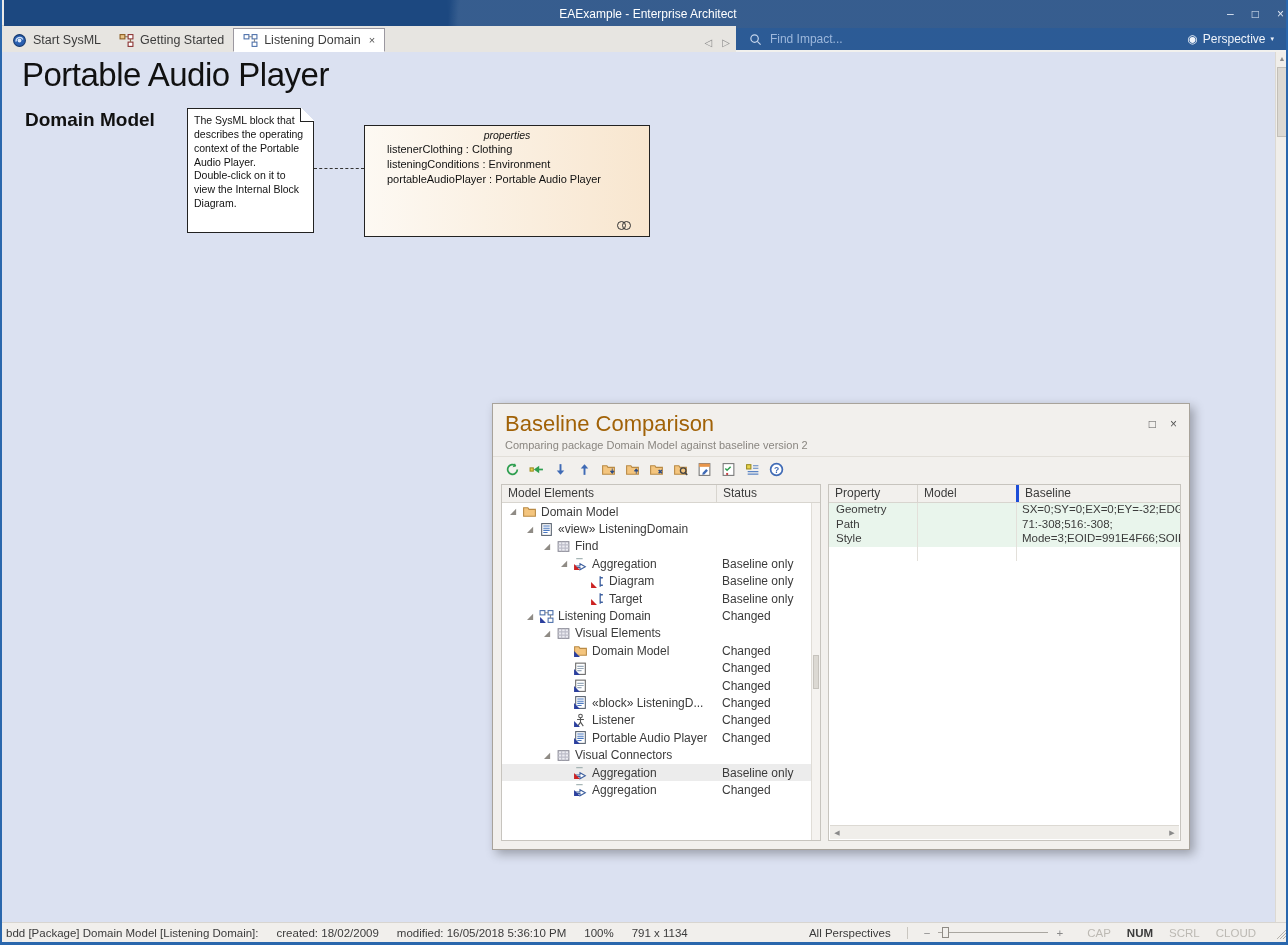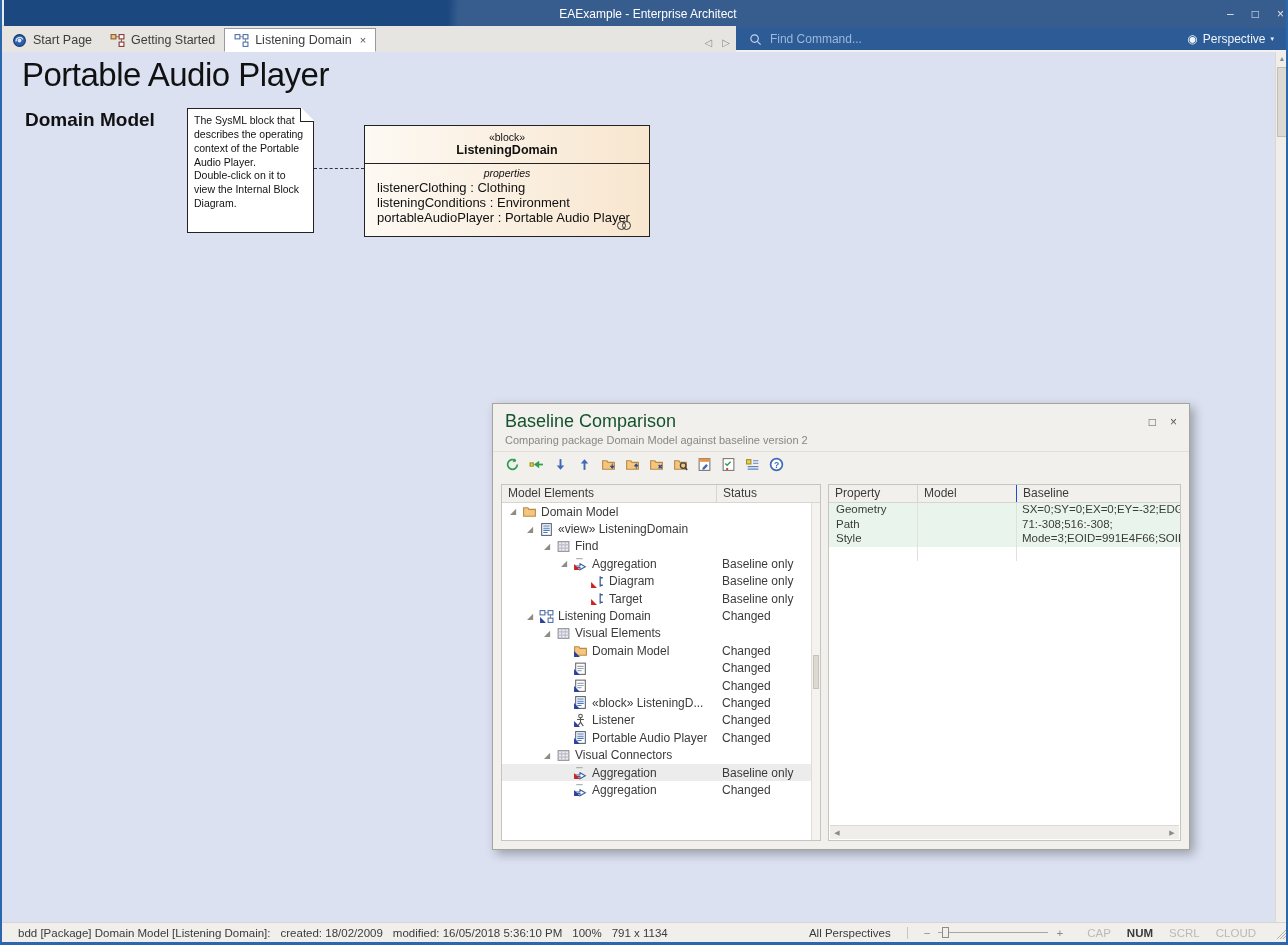--- a/index.html
+++ b/index.html
@@ -109,34 +109,34 @@
 #note{position:absolute;left:187px;top:56px;width:127px;height:125px;background:#fff;border:1px solid #222;padding:5px 6px;font-size:10.5px;line-height:1.32;color:#111}
 #note::before{content:"";position:absolute;right:-1px;top:-1px;width:0;height:0;border-left:13px solid #fff;border-top:13px solid #dbe1f1}
 #note::after{content:"";position:absolute;right:-1px;top:-1px;width:13px;height:13px;border-left:1px solid #222;border-bottom:1px solid #222;background:linear-gradient(225deg,transparent 49%,#fff 50%)}
 #note p{margin:0}
 #dash{position:absolute;left:314px;top:116px;width:50px;border-top:1.5px dashed #333}
 #block{position:absolute;left:364px;top:73px;width:286px;height:112px;border:1.5px solid #222;background:linear-gradient(90deg,#fdf9f3 0%,#f8e6cf 100%)}
 #blockHead{text-align:center;padding:5px 0 6px;border-bottom:1.5px solid #222}
 #blockStereo{font-size:10.5px;color:#111}
 #blockName{font-size:12.5px;font-weight:bold;color:#111}
 #blockComp{font-size:10.5px;font-style:italic;text-align:center;padding:3px 0 1px;color:#111}
-#blockAttrs div{font-size:13px;padding-left:12px;line-height:15px;color:#111}
+#blockAttrs div{font-size:11px;padding-left:22px;line-height:15px;color:#111}
 #linkdots{position:absolute;left:617px;top:169px;display:flex}
 #linkdots i{width:9px;height:9px;border:1.5px solid #333;border-radius:50%;background:transparent}
 #linkdots i+i{margin-left:-4px}
 #dvsb{position:absolute;right:0;top:52px;bottom:14px;width:13px;background:#f0eeea;border-left:1px solid #dcd9d3}
 #dhsb{position:absolute;left:0;bottom:0;right:13px;height:14px;background:#f0eeea;border-top:1px solid #dcd9d3;display:flex;align-items:center}
 #dhsb .sbarr{width:14px;text-align:center;color:#8a8a8a;font-size:7px}
 #dhsb .hthumb{width:150px;height:10px;background:#dcd9d3;border:1px solid #c2bfb9;margin-left:3px}
 #dcorner{position:absolute;right:0;bottom:0;width:13px;height:14px;background:#f0eeea}
 
 
 #dlg{position:absolute;left:492px;top:403px;width:698px;height:447px;background:#f2f0ed;border:1px solid #a8a39b;box-shadow:4px 4px 10px rgba(0,0,0,.3);z-index:40}
 #dlgTitleRow{display:flex;align-items:center;padding:7px 12px 2px}
-#dlgTitle{font-size:18px;color:#14532d;flex:1}
+#dlgTitle{font-size:22px;color:#a16207;flex:1}
 #dlgCtl{display:flex;gap:14px;color:#555;font-size:12px}
 #dlgSub{font-size:11px;color:#8a8680;padding:0 12px 5px}
 #dlgTools{height:26px;display:flex;align-items:center;gap:9px;padding:0 12px;border-top:1px solid #e2dfd9}
 #dlgBody{position:absolute;left:8px;right:8px;top:80px;bottom:8px}
 .pane{position:absolute;top:0;bottom:0;background:#fff;border:1px solid #c7c4be}
 #paneL{left:0;width:320px}
 #paneR{left:327px;right:0}
 .phead{height:18px;display:flex;background:#f2f0ed;border-bottom:1px solid #d8d5cf;font-size:12px;color:#3b3b3b}
 .phead .c{padding:1px 6px}
 #paneL .c1{flex:1}
@@ -144,32 +144,32 @@
 .btrow{height:17.4px;display:flex;align-items:center;font-size:12px;color:#3b3b3b;white-space:nowrap}
 .btrow.hl{background:#ececec}
 .btlabel{overflow:hidden;flex:1;display:flex;align-items:center}
 .btstatus{width:104px;flex:none;padding-left:6px}
 .bexp{width:14px;text-align:center;color:#8f8b85;font-size:8px;flex:none}
 .bico{width:18px;flex:none;display:flex;justify-content:center}
 #paneLsb{position:absolute;right:0;top:18px;bottom:0;width:9px;background:#f5f3f0;border-left:1px solid #e0ddd7}
 #paneLsb i{position:absolute;left:1px;right:1px;top:45%;height:34px;background:#dcd9d3;border:1px solid #c6c3bd}
 #paneR .c1{width:88px}
 #paneR .c2{width:99px;border-left:1px solid #d8d5cf}
-#paneR .c3{flex:1;border-left:1px solid #1d4ed8}
+#paneR .c3{flex:1;border-left:3px solid #1d4ed8}
 .grow{height:14.5px;display:flex;font-size:11.5px;color:#3b3b3b}
 .grow.tint{background:#e9f5ec}
 .grow .g1{width:88px;padding-left:7px;flex:none;overflow:hidden}
 .grow .g2{width:99px;border-left:1px solid #e3e0da;flex:none}
 .grow .g3{flex:1;border-left:1px solid #e3e0da;padding-left:5px;overflow:hidden;white-space:nowrap}
 #paneRhsb{position:absolute;left:1px;right:1px;bottom:1px;height:14px;background:#f0eeea;border-top:1px solid #dcd9d3;display:flex;align-items:center;justify-content:space-between;color:#8a8a8a;font-size:7px}
 #paneRhsb .sbarr{width:14px;text-align:center}
 
 
 #statusbar{position:absolute;left:0;top:922px;width:1288px;height:20px;background:#f1efec;border-top:1px solid #d8d5d0;display:flex;align-items:center;font-size:11.5px;color:#3b3b3b;z-index:50}
-#statusbar .lg{display:flex;gap:10px;padding-left:18px;white-space:nowrap}
+#statusbar .lg{display:flex;gap:18px;padding-left:6px;white-space:nowrap}
 #sbPersp{margin-left:auto}
 #statusbar .ssep{width:1px;height:12px;background:#c9c6c0;margin:0 16px}
 .slider{display:flex;align-items:center;gap:8px;color:#8a8a8a}
 .slider .track{width:110px;height:1px;background:#a9a6a0;position:relative}
 .slider .thumb{position:absolute;left:4px;top:-5px;width:7px;height:11px;background:#f1efec;border:1px solid #8f8b85}
 #sbInd{display:flex;gap:16px;margin:0 18px 0 24px}
 #sbInd .ind{color:#bcb9b3}
 #sbInd .ind.on{color:#3b3b3b;font-weight:bold}
 #grip{width:12px;height:12px;margin-right:2px;background:
  linear-gradient(135deg,transparent 60%,#b5b1aa 61%,#b5b1aa 65%,transparent 66%,transparent 72%,#b5b1aa 73%,#b5b1aa 77%,transparent 78%,transparent 84%,#b5b1aa 85%,#b5b1aa 89%,transparent 90%)}
@@ -213,21 +213,21 @@
       <div class="rtab">Execute</div>
       <div class="rtab">Configure</div>
     </div>
   <div id="findcmd">
     <span>
         <svg width="13" height="13" viewBox="0 0 14 14">
           <circle cx="6" cy="6" r="4" fill="none" stroke="#c5d5ec" stroke-width="1.3"></circle>
           <path d="M9 9l3.5 3.5" stroke="#c5d5ec" stroke-width="1.3"></path>
         </svg>
       </span>
-    <span>Find Command...</span>
+    <span>Find Impact...</span>
   </div>
   <div id="persp">
     <span>◉</span>
     <span>Perspective</span>
     <span style="font-size:7px">▾</span>
   </div>
 </div>
 
 <div id="ribbon">
     <div id="ribbonGroups" style="display:flex;width:100%">
@@ -1199,21 +1199,21 @@
   <div id="dtabs">
     <div id="dtabList" style="display:flex;align-items:flex-end">
         <div class="dtab">
           <span>
             <svg width="15" height="15" viewBox="0 0 14 14">
               <circle cx="7" cy="7" r="5.5" fill="#2a5fb0" stroke="#183a6e"></circle>
               <path d="M3.8 8a3.4 3.4 0 0 1 6.4-2" stroke="#cfe0f5" fill="none" stroke-width="1.2"></path>
               <circle cx="7" cy="7" r="1.8" fill="#dce9fa"></circle>
             </svg>
           </span>
-          <span>Start Page</span>
+          <span>Start SysML</span>
         </div>
         <div class="dtab">
           <span>
             <svg width="15" height="15" viewBox="0 0 14 14">
               <rect x="1" y="1.5" width="4.5" height="4" fill="#e8c48a" stroke="#8a5a1f"></rect>
               <rect x="8.5" y="1.5" width="4.5" height="4" fill="#fff" stroke="#8a2f2f"></rect>
               <rect x="8.5" y="8.5" width="4.5" height="4" fill="#fff" stroke="#8a2f2f"></rect>
               <path d="M5.5 3.5h3M10.7 5.5v3" stroke="#8a6a4a" fill="none"></path>
             </svg>
           </span>
@@ -1241,24 +1241,20 @@
     <div id="cvTitle">Portable Audio Player</div>
     <div id="cvLabel">Domain Model</div>
     <div id="note">
         <div id="noteBody">
           <p>The SysML block that describes the operating context of the Portable Audio Player.</p>
           <p>Double-click on it to view the Internal Block Diagram.</p>
         </div>
       </div>
     <div id="dash"></div>
     <div id="block">
-      <div id="blockHead">
-        <div id="blockStereo">«block»</div>
-        <div id="blockName">ListeningDomain</div>
-      </div>
       <div id="blockComp">properties</div>
       <div id="blockAttrs">
           <div>listenerClothing : Clothing</div>
           <div>listeningConditions : Environment</div>
           <div>portableAudioPlayer : Portable Audio Player</div>
         </div>
     </div>
     <div id="linkdots">
         <i></i>
         <i></i>

